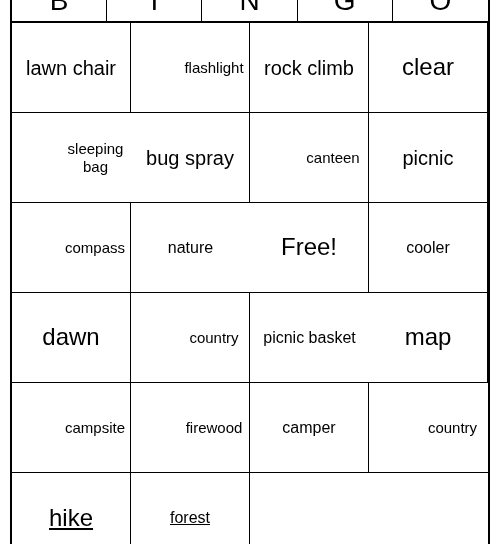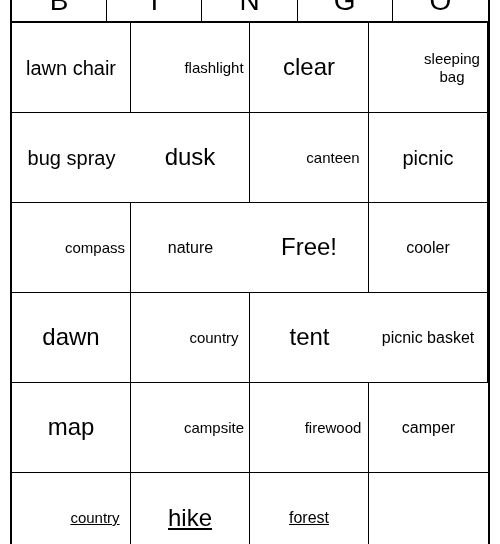--- a/index.html
+++ b/index.html
@@ -102,30 +102,30 @@
       <div class="bingo-header-cell">O</div>
     </div>
   <div class="bingo-grid">
   <div class="bingo-cell">
         <span class="size-large">lawn chair</span>
       </div>
       <div class="bingo-cell">
         <span class="size-small">flashlight</span>
       </div>
       <div class="bingo-cell">
+        <span class="size-large">rock climb</span>
+      </div>
+      <div class="bingo-cell">
         <span class="size-xlarge">clear</span>
       </div>
       <div class="bingo-cell">
         <span class="size-small">sleeping bag</span>
       </div>
       <div class="bingo-cell">
         <span class="size-large">bug spray</span>
-      </div>
-      <div class="bingo-cell">
-        <span class="size-xlarge">dusk</span>
       </div>
       <div class="bingo-cell">
         <span class="size-small">canteen</span>
       </div>
       <div class="bingo-cell">
         <span class="size-large">picnic</span>
       </div>
       <div class="bingo-cell">
         <span class="size-small">compass</span>
       </div>
@@ -136,23 +136,20 @@
         <span class="size-xlarge">Free!</span>
       </div>
       <div class="bingo-cell">
         <span class="size-medium">cooler</span>
       </div>
       <div class="bingo-cell">
         <span class="size-xlarge">dawn</span>
       </div>
       <div class="bingo-cell">
         <span class="size-small">country</span>
-      </div>
-      <div class="bingo-cell">
-        <span class="size-xlarge">tent</span>
       </div>
       <div class="bingo-cell">
         <span class="size-medium">picnic basket</span>
       </div>
       <div class="bingo-cell">
         <span class="size-xlarge">map</span>
       </div>
       <div class="bingo-cell">
         <span class="size-small">campsite</span>
       </div>

